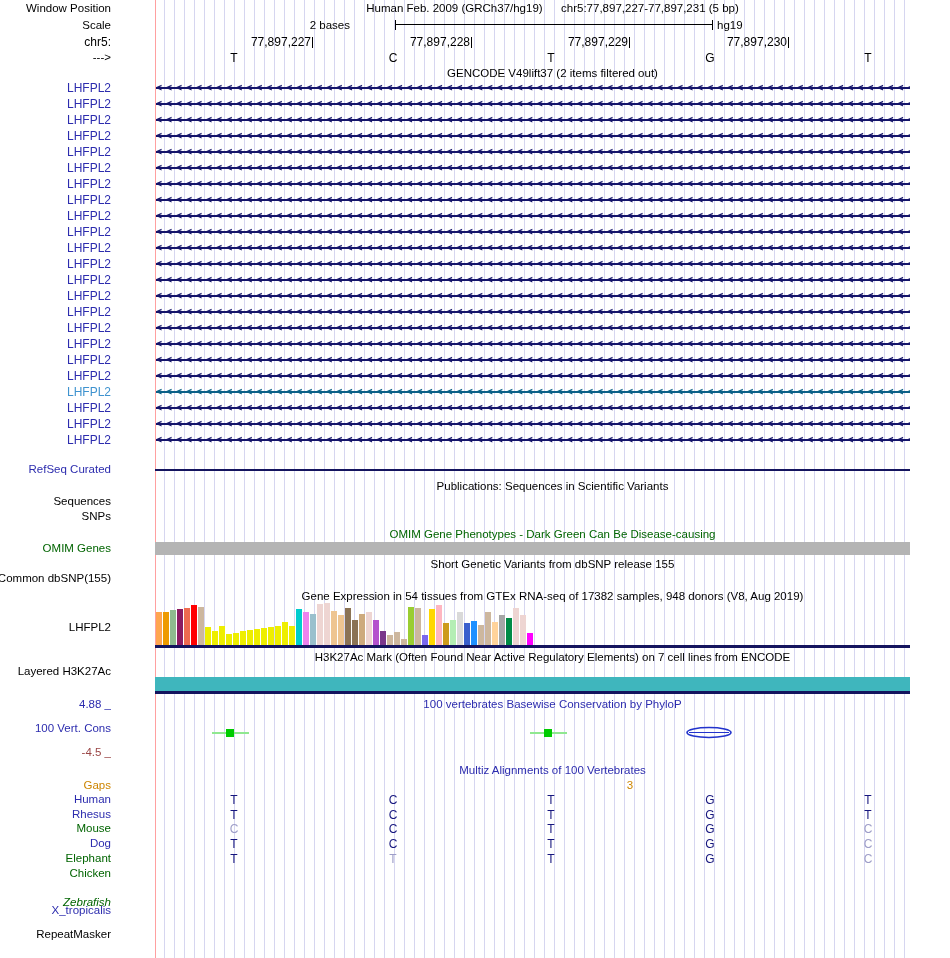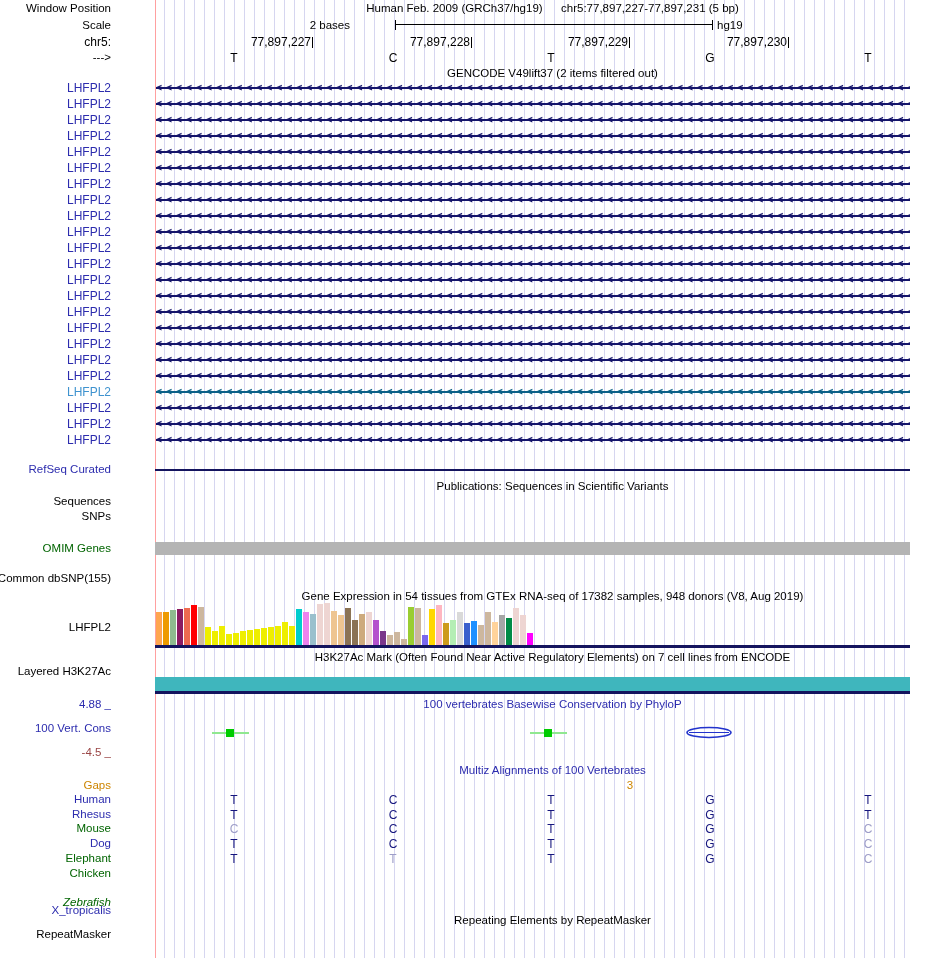--- a/index.html
+++ b/index.html
@@ -190,23 +190,25 @@
       </div>
     </div>
 
   <div class="lab blue" style="top:463px">RefSeq Curated</div>
   <div class="hline" style="top:469px;height:2px;background:#14145e"></div>
 
   <div class="ttl" style="top:480px">Publications: Sequences in Scientific Variants</div>
   <div class="lab" style="top:495px">Sequences</div>
   <div class="lab" style="top:510px">SNPs</div>
 
+  <div class="ttl green" style="top:528px">OMIM Gene Phenotypes - Dark Green Can Be Disease-causing</div>
   <div class="lab green" style="top:542px">OMIM Genes</div>
   <div class="hline" style="top:542px;height:13px;background:#b4b4b4"></div>
 
+  <div class="ttl" style="top:558px">Short Genetic Variants from dbSNP release 155</div>
   <div class="lab" style="top:572px">Common dbSNP(155)</div>
 
   <div class="ttl" style="top:590px">Gene Expression in 54 tissues from GTEx RNA-seq of 17382 samples, 948 donors (V8, Aug 2019)</div>
   <div class="lab" style="top:621px">LHFPL2</div>
   <div id="gtexbars">
       <div class="gbar" style="left: 156px; top: 612px; height: 33px; background: rgb(255, 165, 79);"></div>
       <div class="gbar" style="left: 163px; top: 612px; height: 33px; background: rgb(238, 154, 0);"></div>
       <div class="gbar" style="left: 170px; top: 610px; height: 35px; background: rgb(143, 188, 143);"></div>
       <div class="gbar" style="left: 177px; top: 609px; height: 36px; background: rgb(139, 28, 98);"></div>
       <div class="gbar" style="left: 184px; top: 608px; height: 37px; background: rgb(238, 106, 80);"></div>
@@ -312,15 +314,14 @@
       <div class="alet" style="left: 224px; top: 852px; color: rgb(22, 22, 126);">T</div>
       <div class="alet" style="left: 383px; top: 852px; color: rgb(158, 158, 200);">T</div>
       <div class="alet" style="left: 541px; top: 852px; color: rgb(22, 22, 126);">T</div>
       <div class="alet" style="left: 700px; top: 852px; color: rgb(22, 22, 126);">G</div>
       <div class="alet" style="left: 858px; top: 852px; color: rgb(158, 158, 200);">C</div>
       <div class="lab" style="top: 867px; color: rgb(0, 100, 0);">Chicken</div>
       <div class="lab" style="top: 881px; color: rgb(44, 44, 174); margin-top: 23px;">X_tropicalis</div>
       <div class="lab" style="top: 896px; color: rgb(0, 100, 0); font-style: italic;">Zebrafish</div>
     </div>
 
-  <div class="ttl" style="top:914px">Repeating Elements by RepeatMasker</div>
   <div class="lab" style="top:928px">RepeatMasker</div>
 </div>
 
 </body></html>

